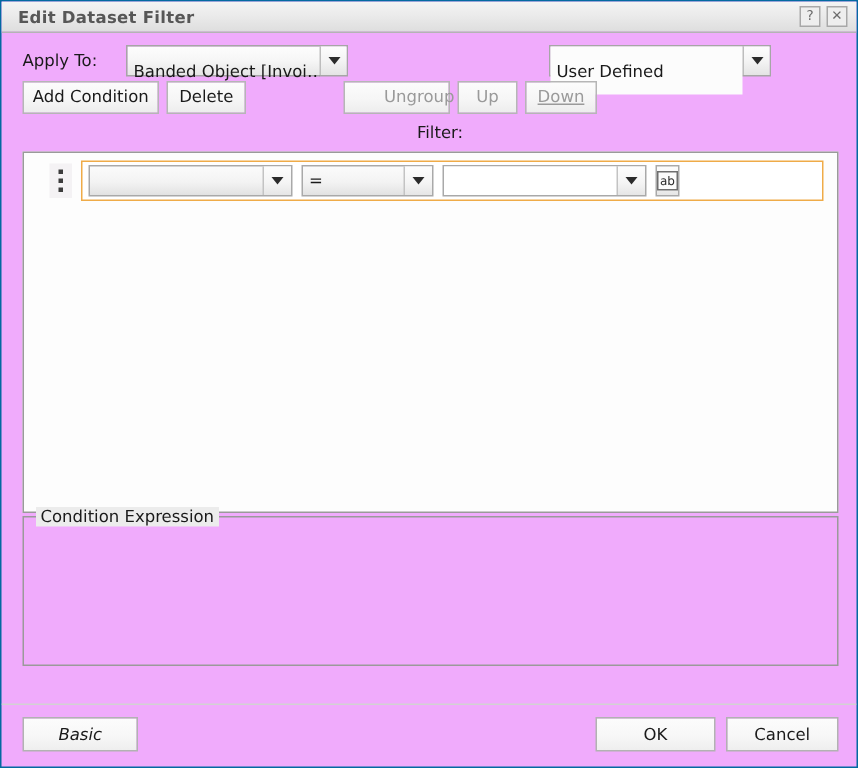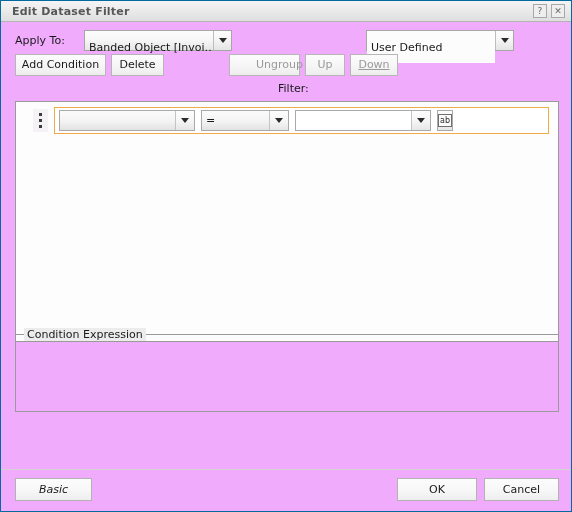--- a/index.html
+++ b/index.html
@@ -259,23 +259,23 @@
     text-align: center;
     color: #2b2b2b;
     background: #fbfbfb;
     font-family: "DejaVu Sans", "Liberation Sans", sans-serif;
   }
 
   
   .groupbox {
     position: absolute;
     left: 14px;
-    top: 333px;
+    top: 343px;
     width: 544px;
-    height: 78px;
+    height: 100px;
     box-sizing: border-box;
     border: 1px solid #9a9a9a;
     background: transparent;
   }
   .groupbox-legend {
     position: absolute;
     left: 8px;
     top: -7px;
     background: #ececec;
     padding: 0 3px;

